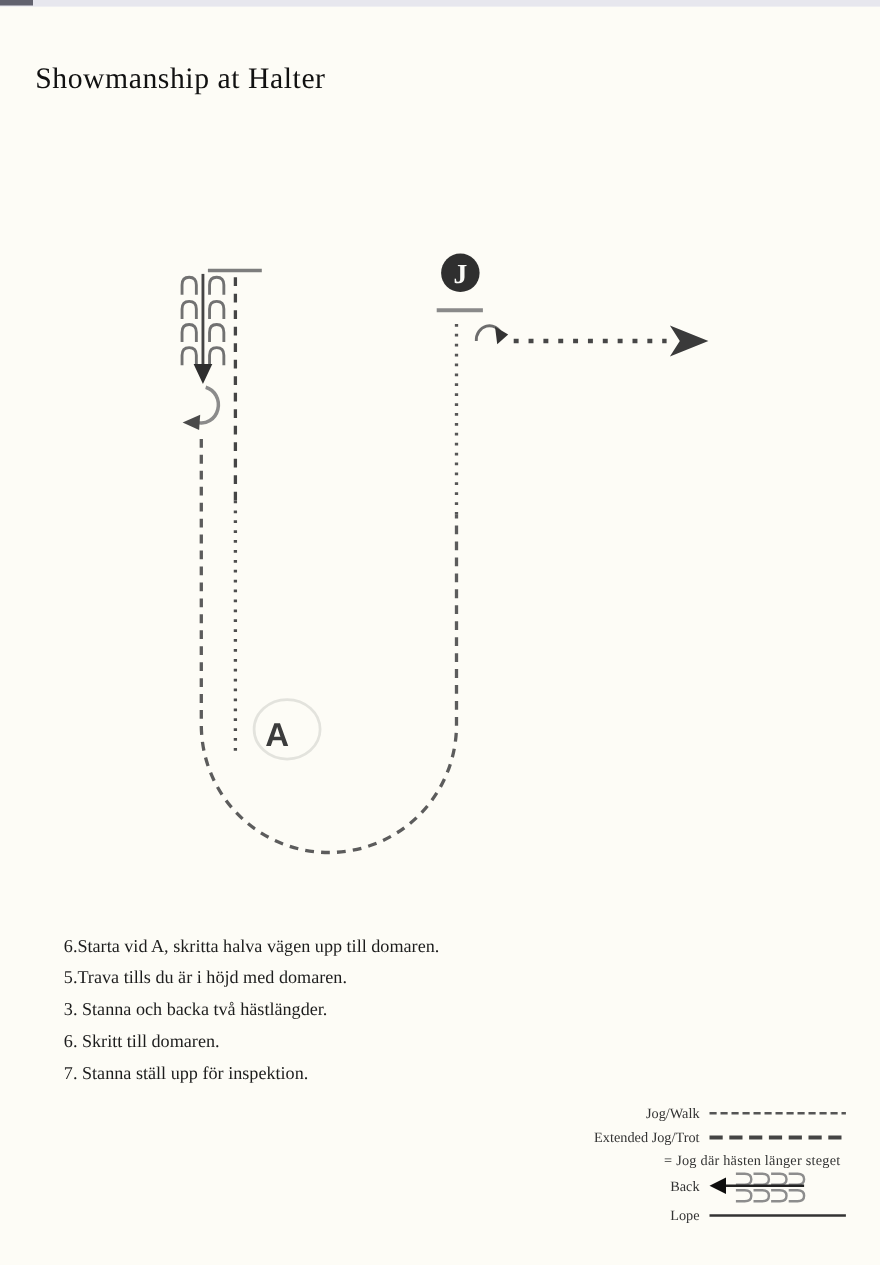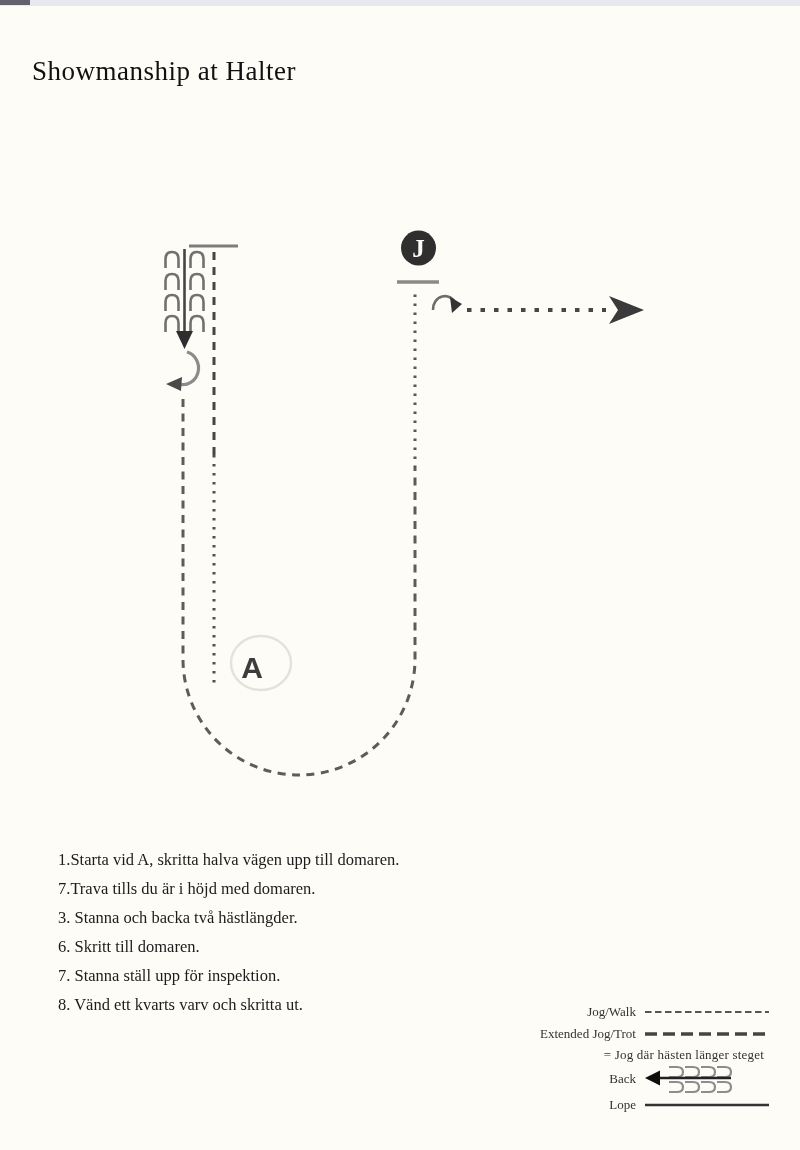--- a/index.html
+++ b/index.html
@@ -114,26 +114,25 @@
   <path d="M 433,310 A 12,13 0 0 1 456,304" fill="none" stroke="#6d6d6d" stroke-width="2.6"></path>
   <polygon points="450,297 462,304 452,313" fill="#333"></polygon>
 
   <line x1="467" y1="310" x2="606" y2="310" stroke="#474747" stroke-width="4" stroke-dasharray="4.5 9"></line>
   <polygon points="609,296 644,310 609,324 618,310" fill="#3a3a3a"></polygon>
 
   <text x="252" y="678" text-anchor="middle" font-family="Liberation Sans, DejaVu Sans, sans-serif" font-size="30" font-weight="600" fill="#3c3c3c">A</text>
 </svg>
 
 <div class="instructions">
-  <div>1.Starta vid A, skritta halva vägen upp till domaren.</div>
-  <div>7.Trava tills du är i höjd med domaren.</div>
+  <div>6.Starta vid A, skritta halva vägen upp till domaren.</div>
+  <div>5.Trava tills du är i höjd med domaren.</div>
   <div>3. Stanna och backa två hästlängder.</div>
   <div>6. Skritt till domaren.</div>
   <div>7. Stanna ställ upp för inspektion.</div>
-  <div>8. Vänd ett kvarts varv och skritta ut.</div>
 </div>
 
 <div class="legend">
 
 
   <div class="legend-row">
     <span class="legend-label">Jog/Walk</span>
     <span class="legend-line">
       <svg width="128" height="6">
           <line x1="2" y1="3" x2="126" y2="3" stroke="#555" stroke-width="2.2" stroke-dasharray="6.5 3.5"></line>

